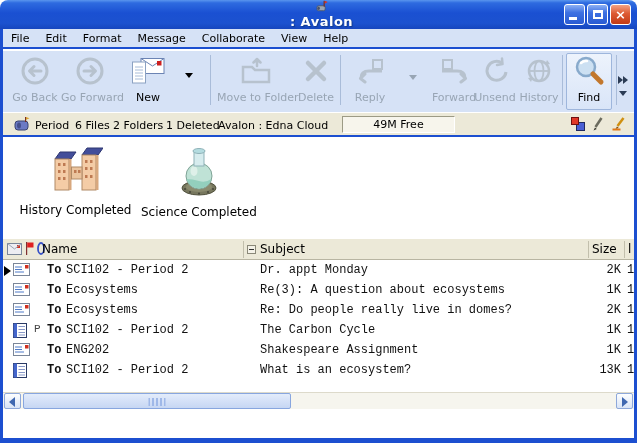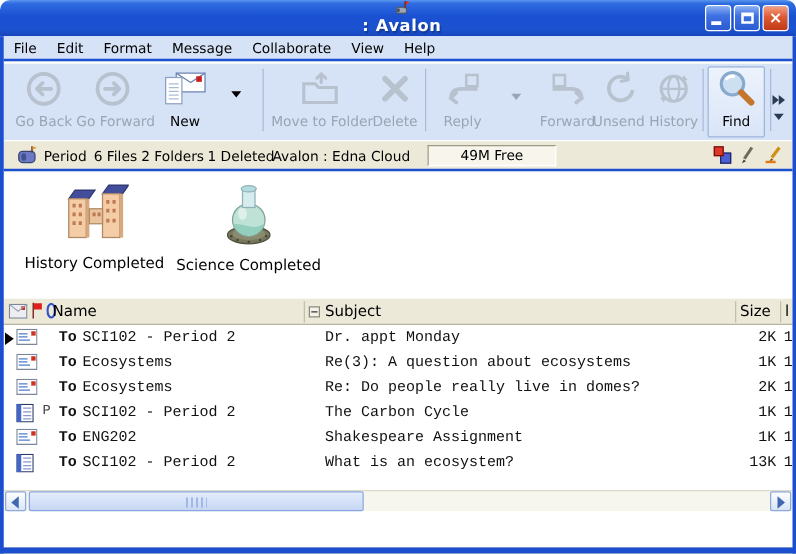--- a/index.html
+++ b/index.html
@@ -58,21 +58,21 @@
     border-left:5px solid #2B3B55; display:inline-block; }
   .chev .c2 { width:0;height:0;border-left:4px solid transparent;border-right:4px solid transparent;
     border-top:5px solid #2B3B55; margin:3px auto 0; }
   
   .infobar {
     position:absolute; left:3px; top:112px; width:631px; height:25px;
     background:#ECE9D8; border-top:1px solid #fff; border-bottom:2px solid #1C4FD0;
     font-size:11px; color:#000;
   }
   .infobar span { position:absolute; top:6px; white-space:nowrap; }
-  .freebox { position:absolute; left:339px; top:3px; width:103px; height:17px;
+  .freebox { position:absolute; left:339px; top:3px; width:113px; height:17px;
     background:#F7F5EC; border:1px solid; border-color:#9C9A85 #FFF #FFF #9C9A85;
     text-align:center; font-size:11px; line-height:15px; }
   .ib-icons { position:absolute; right:8px; top:3px; display:flex; gap:7px; align-items:center; }
   
   .deskpanel { position:absolute; left:3px; top:139px; width:631px; height:100px; background:#fff; }
   .dicon { position:absolute; text-align:center; cursor:default; }
   .dicon .dlabel { font-size:12px; color:#000; margin-top:4px; white-space:nowrap; }
   
   .listheader {
     position:absolute; left:3px; top:239px; width:631px; height:21px;

